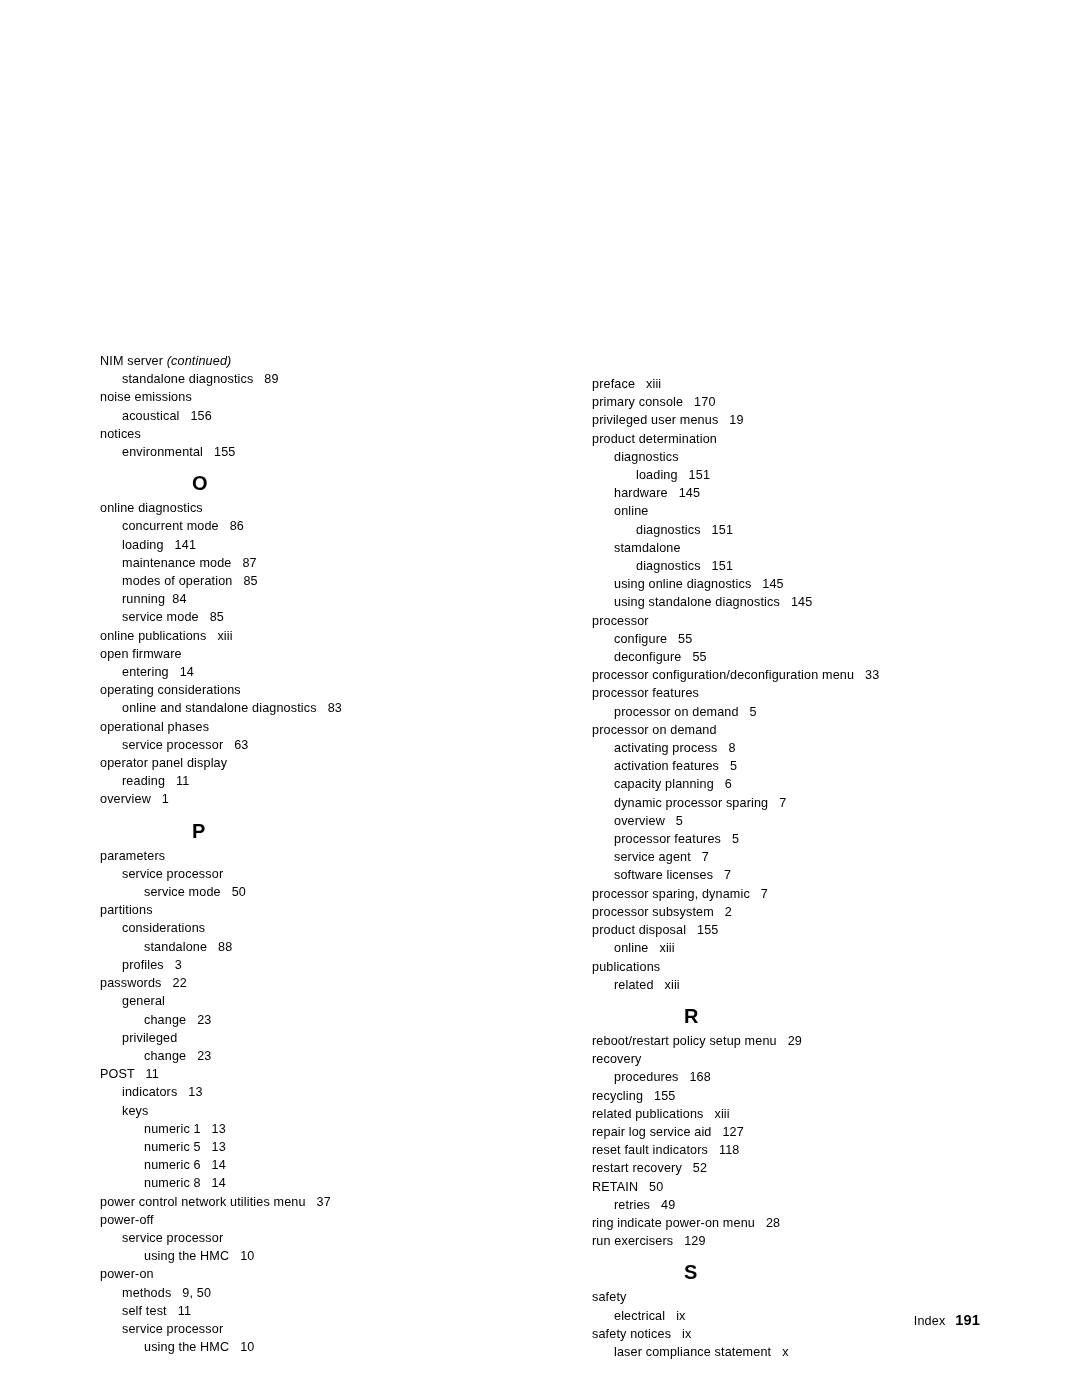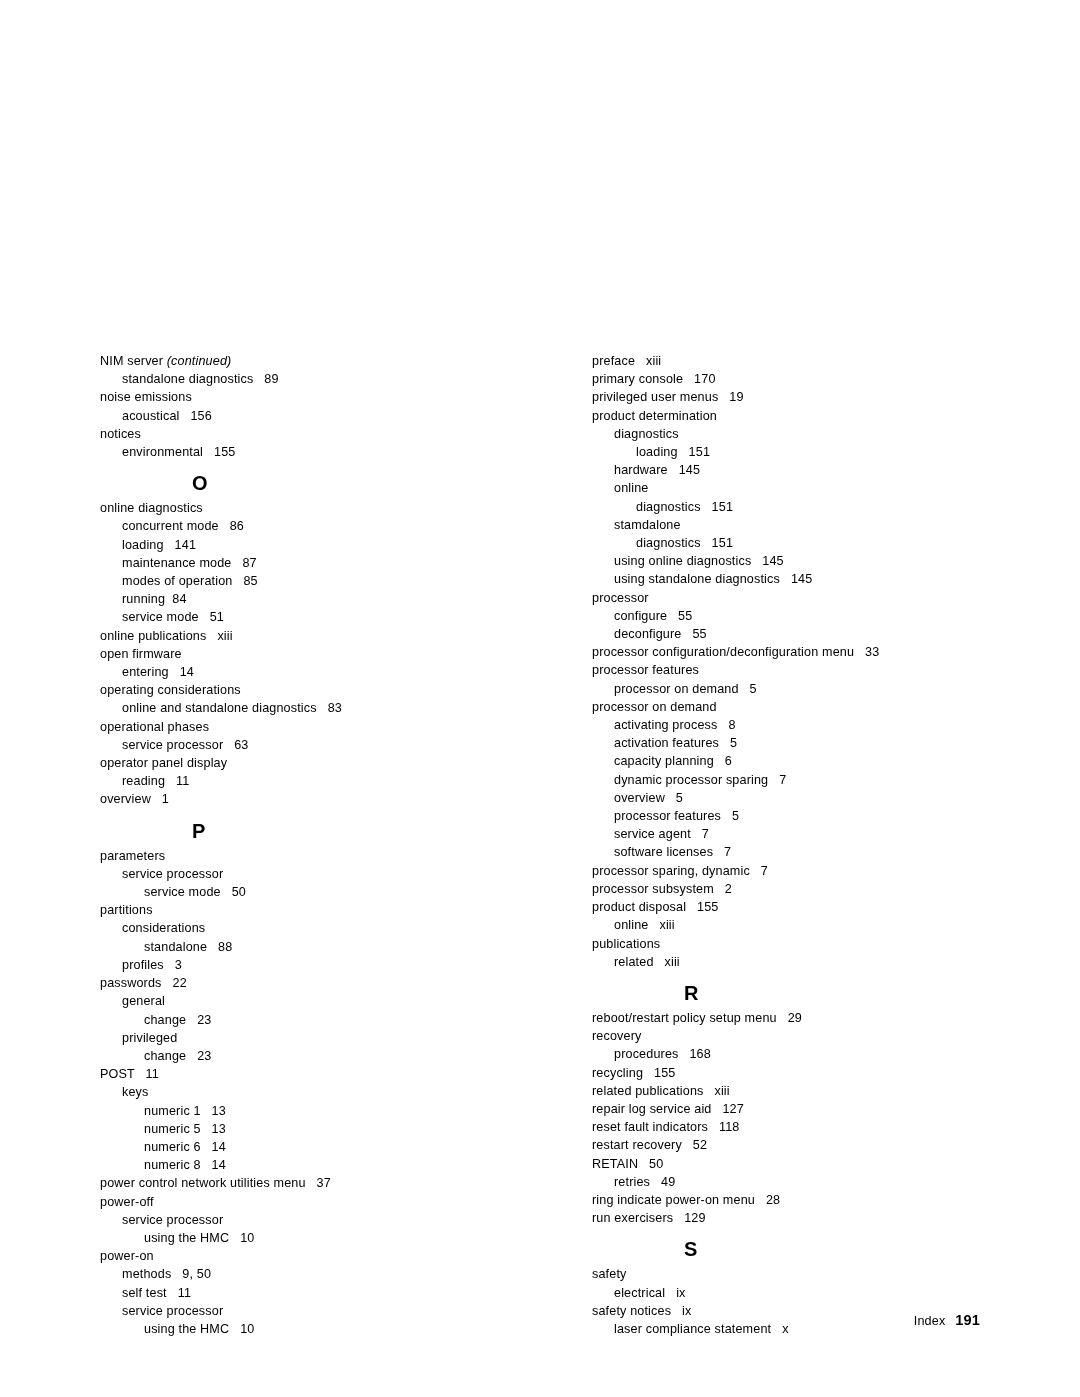--- a/index.html
+++ b/index.html
@@ -28,20 +28,21 @@
     width: 880px;
     display: flex;
     flex-direction: row;
     gap: 4px;
   }
   .col {
     width: 390px;
   }
   .col-right {
     margin-left: 100px;
+    margin-top: 23px;
   }
   .entry {
     font-size: 12.6px;
     line-height: 18.2px;
     white-space: pre;
     letter-spacing: 0.15px;
   }
   .lvl0 { padding-left: 0px; }
   .lvl1 { padding-left: 22px; }
   .lvl2 { padding-left: 44px; }
@@ -85,21 +86,21 @@
         <div class="entry lvl1">acoustical   156</div>
         <div class="entry lvl0">notices</div>
         <div class="entry lvl1">environmental   155</div>
         <div class="letter">O</div>
         <div class="entry lvl0">online diagnostics</div>
         <div class="entry lvl1">concurrent mode   86</div>
         <div class="entry lvl1">loading   141</div>
         <div class="entry lvl1">maintenance mode   87</div>
         <div class="entry lvl1">modes of operation   85</div>
         <div class="entry lvl1">running  84</div>
-        <div class="entry lvl1">service mode   51</div>
+        <div class="entry lvl1">service mode   85</div>
         <div class="entry lvl0">online publications   xiii</div>
         <div class="entry lvl0">open firmware</div>
         <div class="entry lvl1">entering   14</div>
         <div class="entry lvl0">operating considerations</div>
         <div class="entry lvl1">online and standalone diagnostics   83</div>
         <div class="entry lvl0">operational phases</div>
         <div class="entry lvl1">service processor   63</div>
         <div class="entry lvl0">operator panel display</div>
         <div class="entry lvl1">reading   11</div>
         <div class="entry lvl0">overview   1</div>
@@ -110,20 +111,21 @@
         <div class="entry lvl0">partitions</div>
         <div class="entry lvl1">considerations</div>
         <div class="entry lvl2">standalone   88</div>
         <div class="entry lvl1">profiles   3</div>
         <div class="entry lvl0">passwords   22</div>
         <div class="entry lvl1">general</div>
         <div class="entry lvl2">change   23</div>
         <div class="entry lvl1">privileged</div>
         <div class="entry lvl2">change   23</div>
         <div class="entry lvl0">POST   11</div>
+        <div class="entry lvl1">indicators   13</div>
         <div class="entry lvl1">keys</div>
         <div class="entry lvl2">numeric 1   13</div>
         <div class="entry lvl2">numeric 5   13</div>
         <div class="entry lvl2">numeric 6   14</div>
         <div class="entry lvl2">numeric 8   14</div>
         <div class="entry lvl0">power control network utilities menu   37</div>
         <div class="entry lvl0">power-off</div>
         <div class="entry lvl1">service processor</div>
         <div class="entry lvl2">using the HMC   10</div>
         <div class="entry lvl0">power-on</div>

